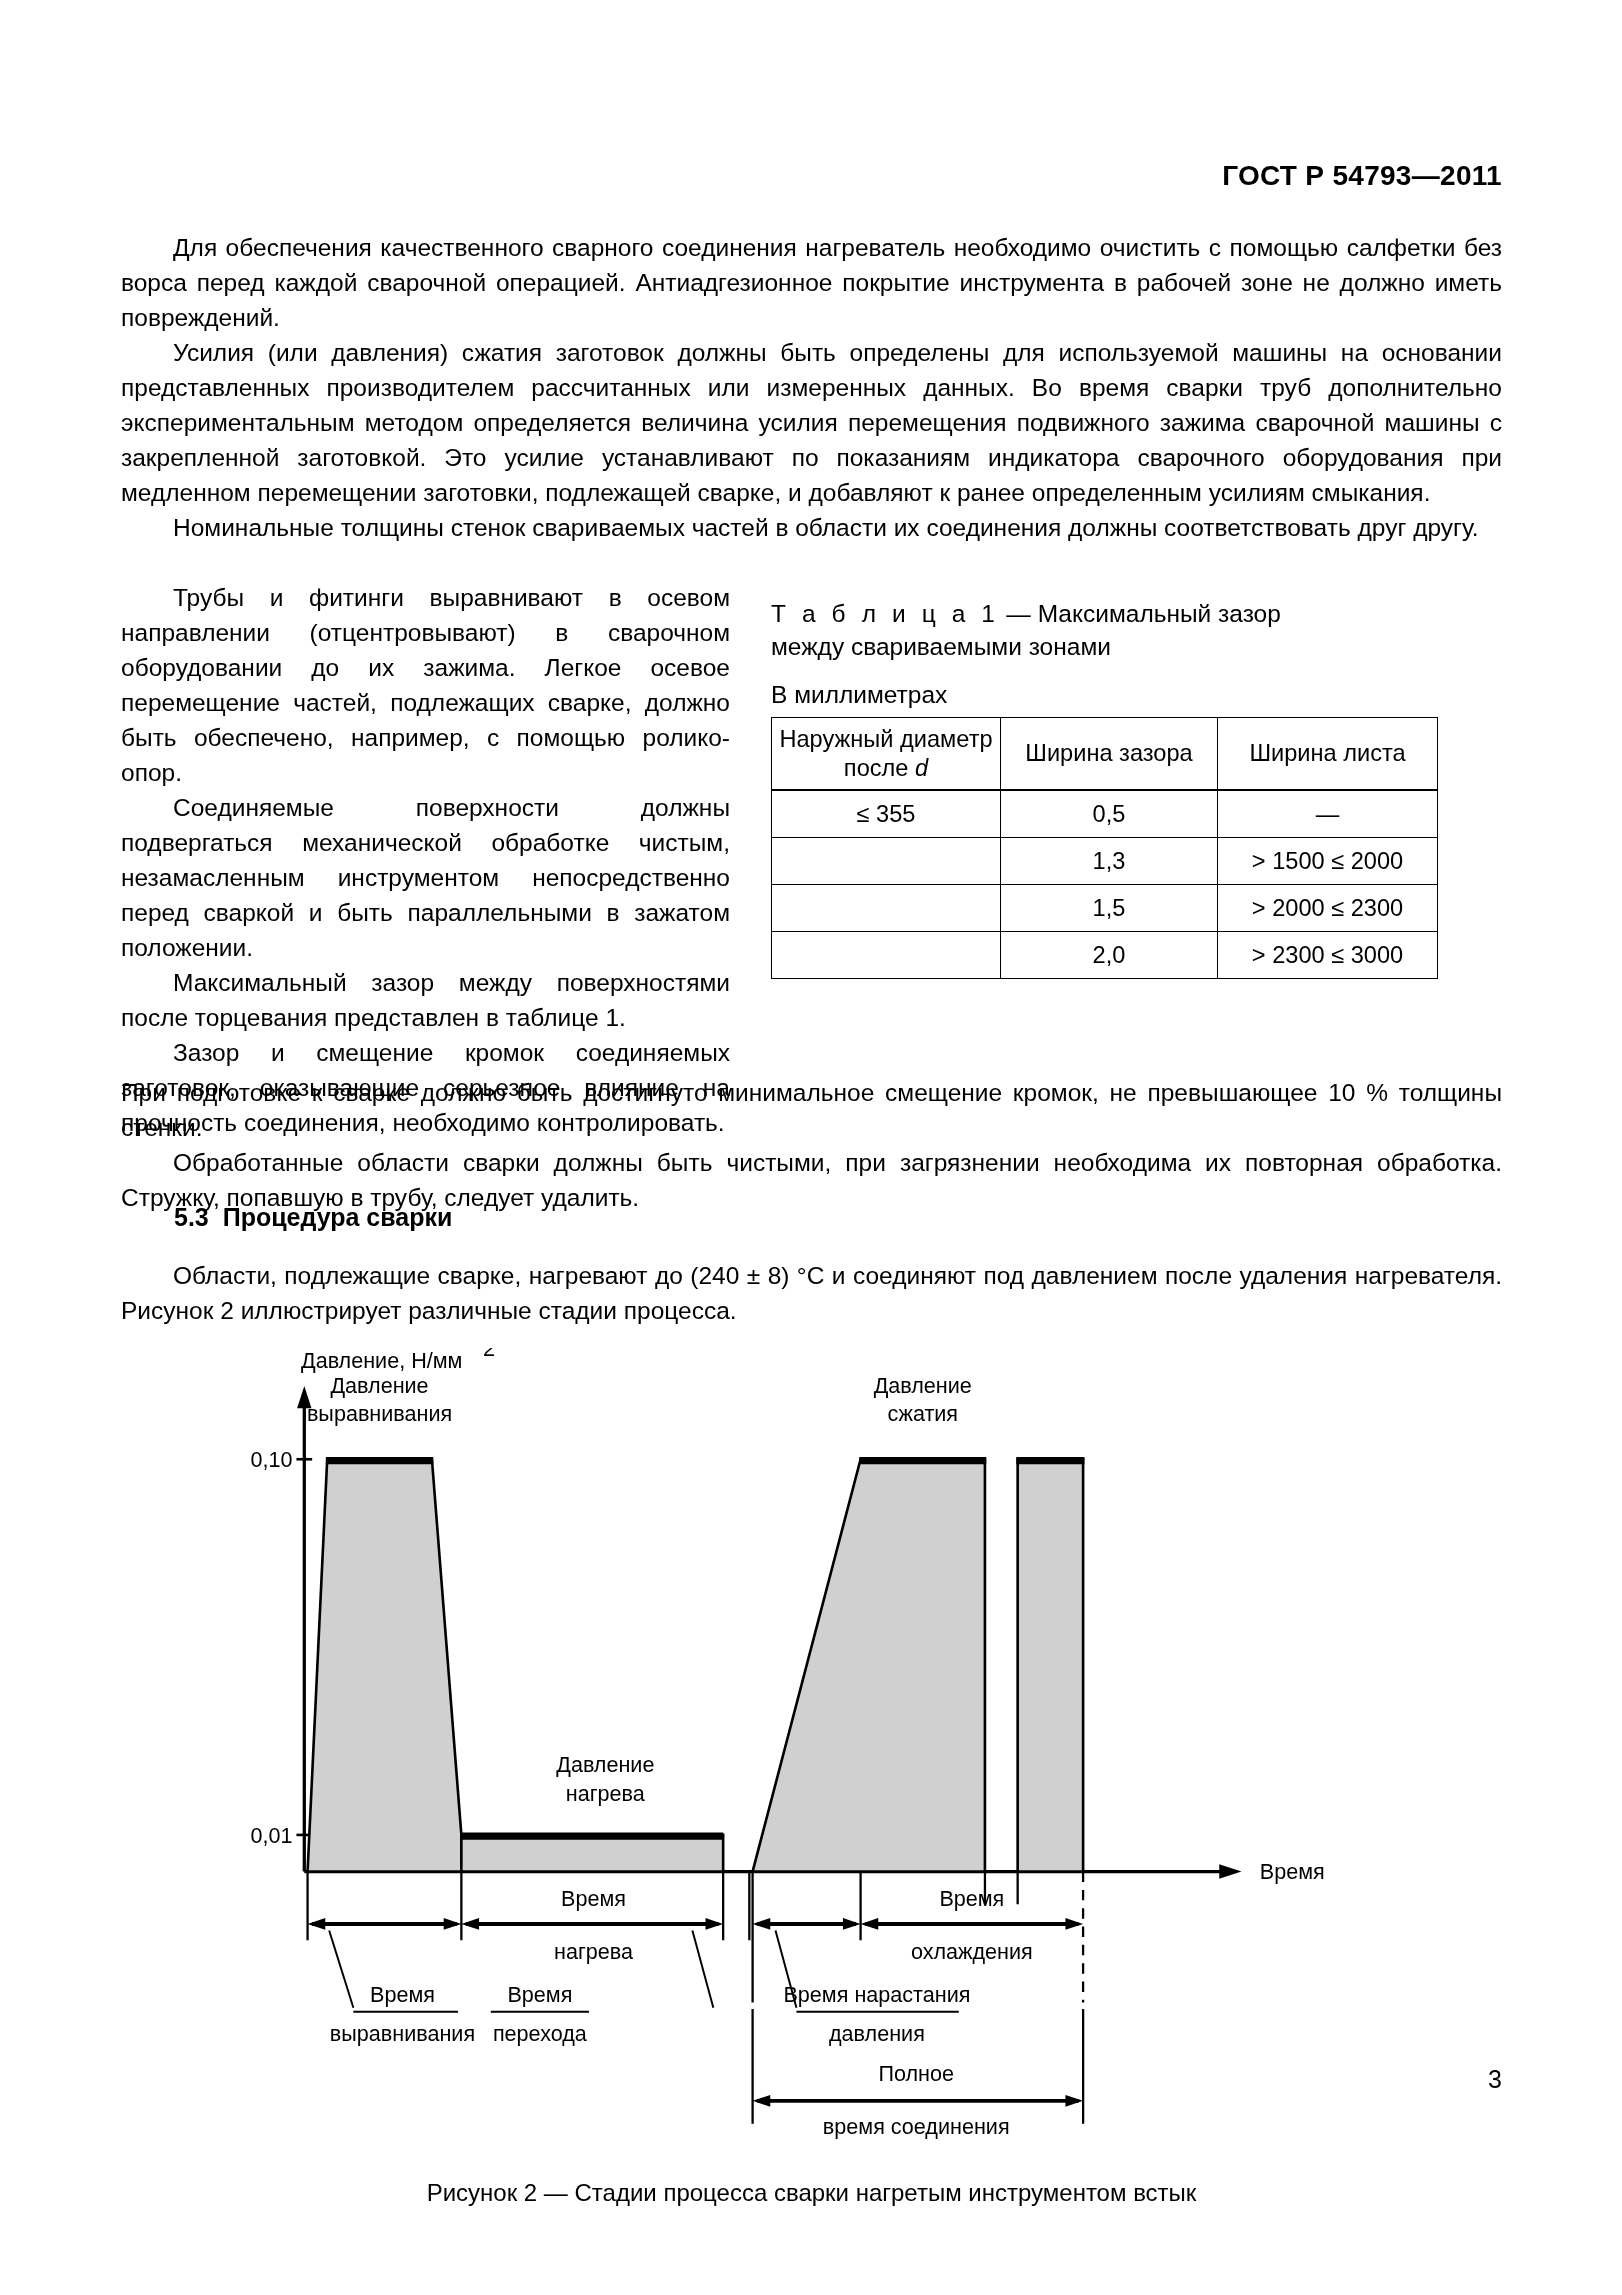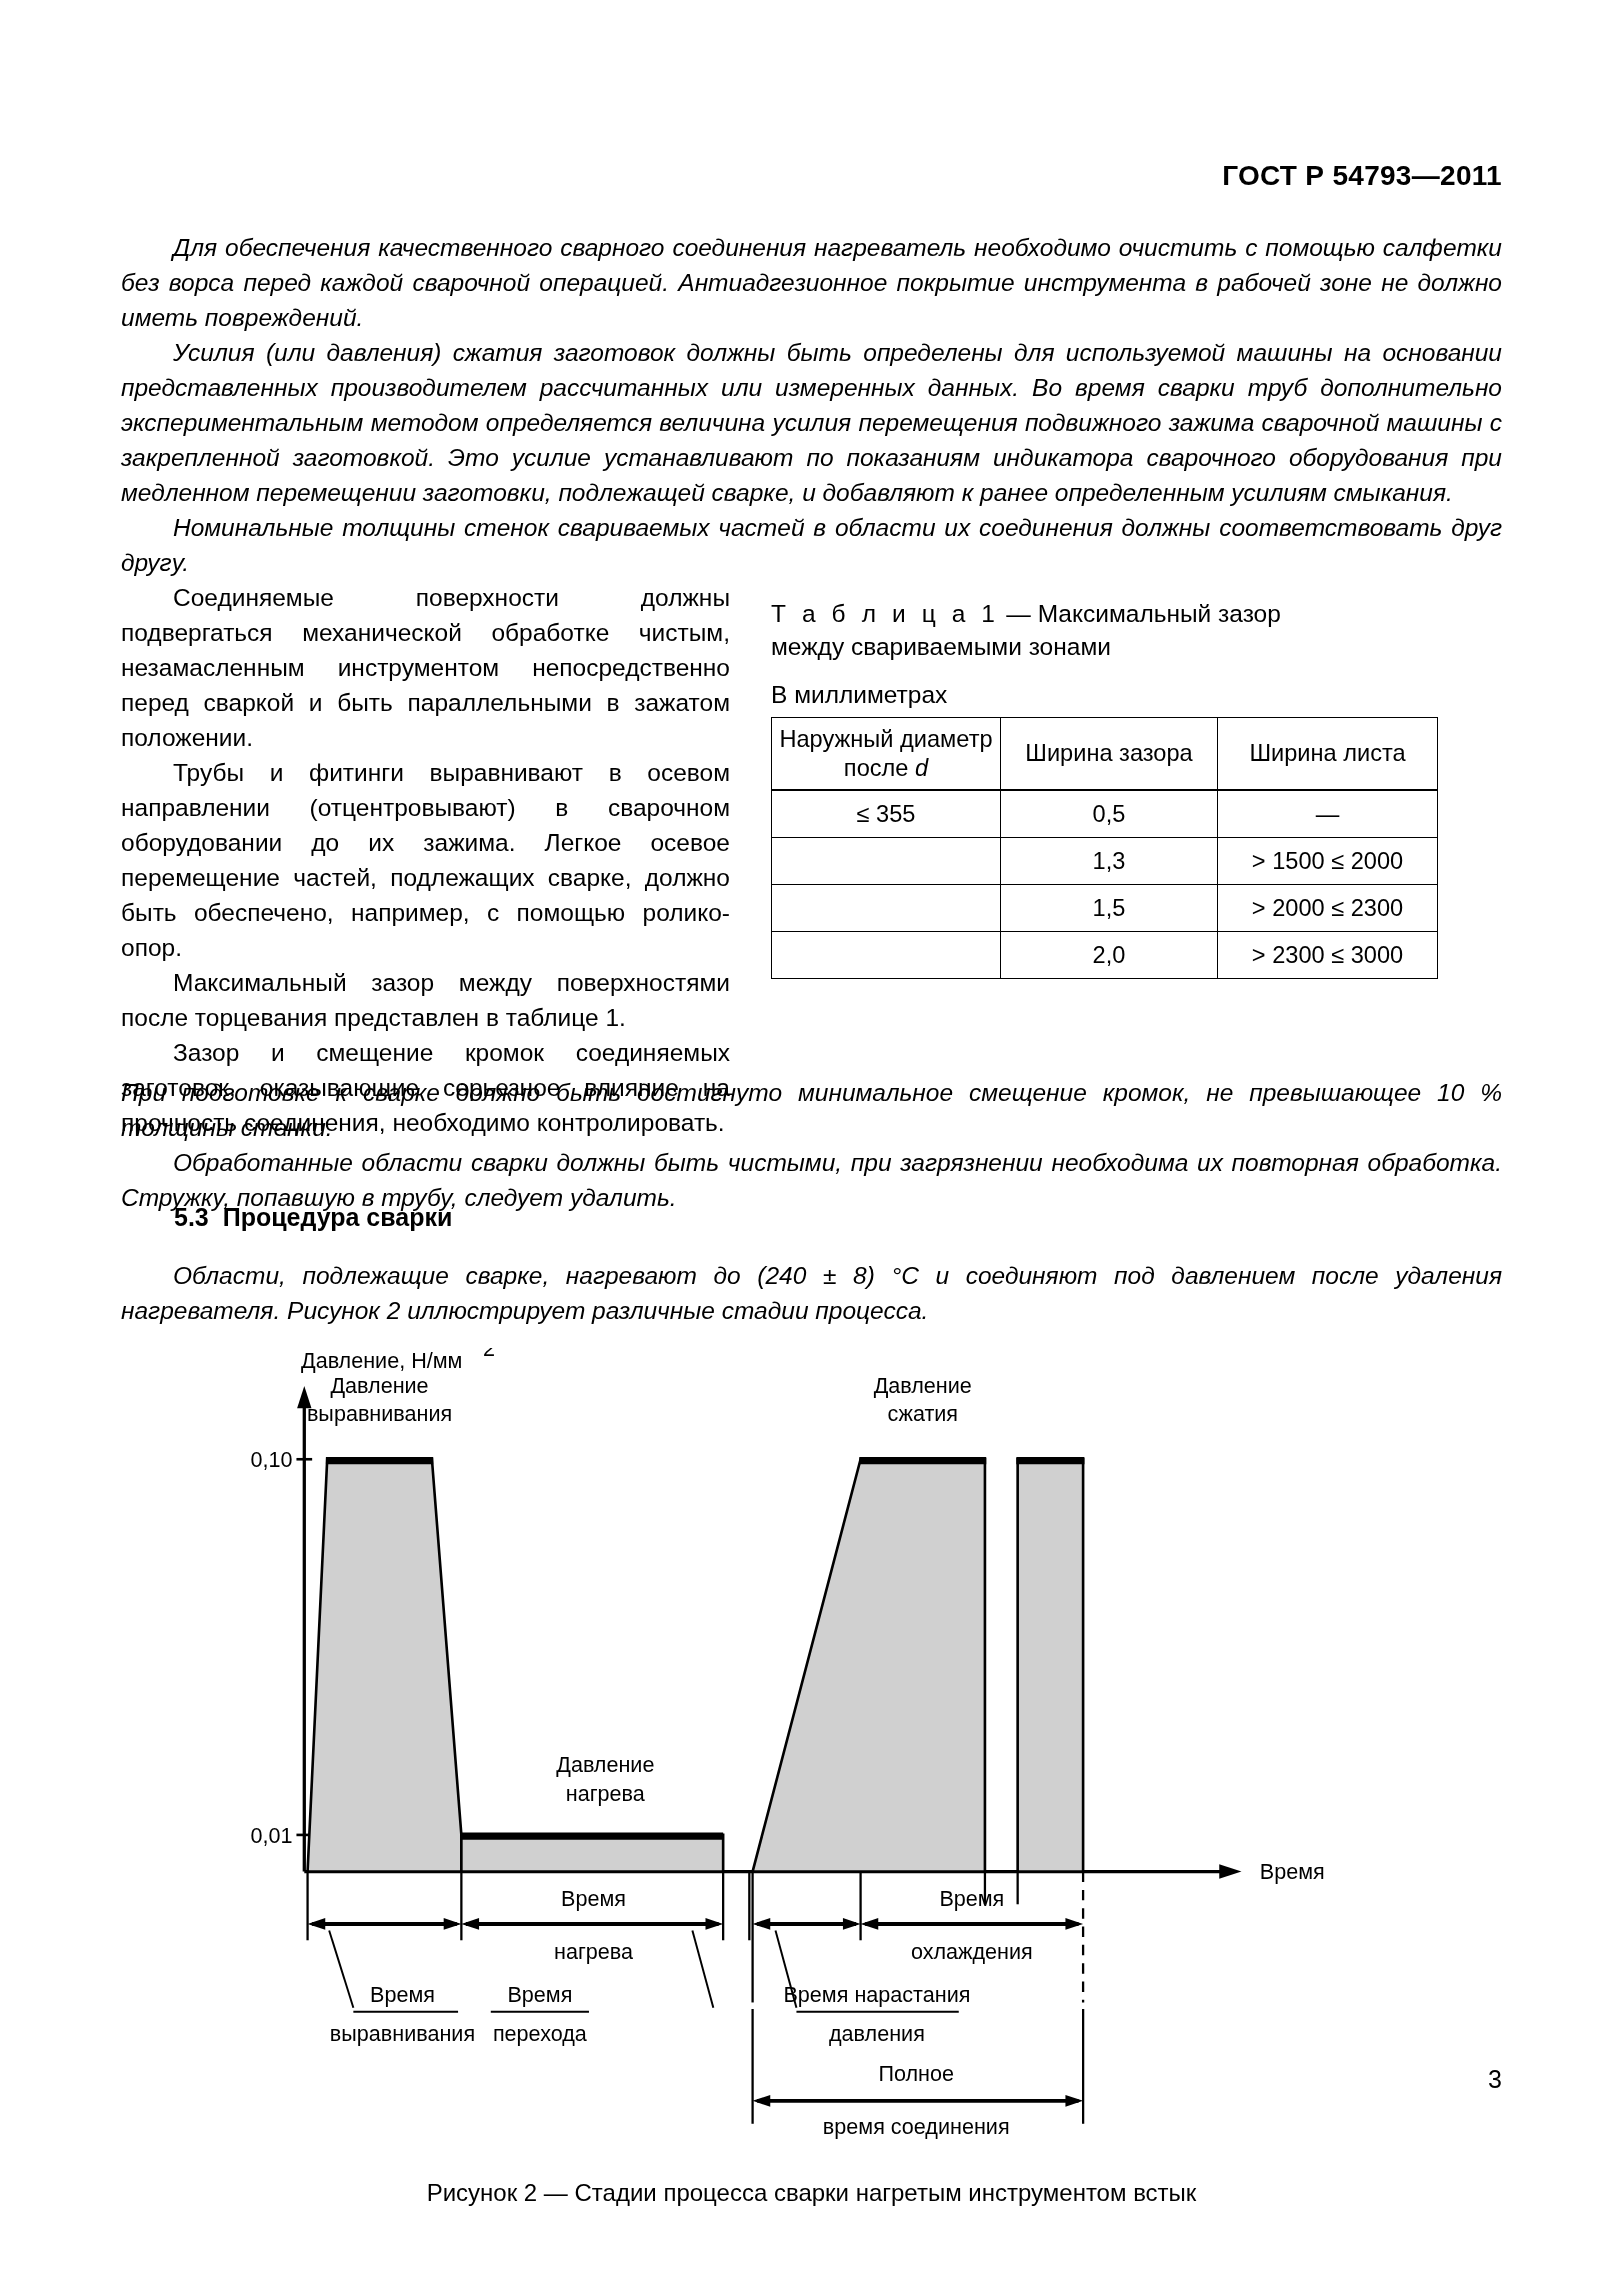--- a/index.html
+++ b/index.html
@@ -35,21 +35,20 @@
 
   
   .col-full {
     position: absolute;
     left: 121px;
     width: 1381px;
     font-size: 24.5px;
     line-height: 35px;
     text-align: justify;
     text-justify: inter-word;
-    font-style: italic;
   }
   .col-narrow {
     position: absolute;
     left: 121px;
     width: 609px;
     font-size: 24.5px;
     line-height: 35px;
     text-align: justify;
     text-justify: inter-word;
   }
@@ -153,22 +152,22 @@
 
   <div class="doc-header">ГОСТ Р 54793—2011</div>
 
   <div class="col-full" style="top:230px;">
     <p>Для обеспечения качественного сварного соединения нагреватель необходимо очистить с помощью салфетки без ворса перед каждой сварочной операцией. Антиадгезионное покрытие инструмента в рабочей зоне не должно иметь повреждений.</p>
     <p>Усилия (или давления) сжатия заготовок должны быть определены для используемой машины на основании представленных производителем рассчитанных или измеренных данных. Во время сварки труб дополнительно экспериментальным методом определяется величина усилия перемещения подвижного зажима сварочной машины с закрепленной заготовкой. Это усилие устанавливают по показаниям индикатора сварочного оборудования при медленном перемещении заготовки, подлежащей сварке, и добавляют к ранее определенным усилиям смыкания.</p>
     <p>Номинальные толщины стенок свариваемых частей в области их соединения должны соответствовать друг другу.</p>
   </div>
 
   <div class="col-narrow" style="top:580px;">
+    <p>Трубы и фитинги выравнивают в осевом направлении (отцентровывают) в сварочном оборудовании до их зажима. Легкое осевое перемещение частей, подлежащих сварке, должно быть обеспечено, например, с помощью ролико-опор.</p>
     <p>Соединяемые поверхности должны подвергаться механической обработке чистым, незамасленным инструментом непосредственно перед сваркой и быть параллельными в зажатом положении.</p>
-    <p>Трубы и фитинги выравнивают в осевом направлении (отцентровывают) в сварочном оборудовании до их зажима. Легкое осевое перемещение частей, подлежащих сварке, должно быть обеспечено, например, с помощью ролико-опор.</p>
     <p>Максимальный зазор между поверхностями после торцевания представлен в таблице 1.</p>
     <p>Зазор и смещение кромок соединяемых заготовок, оказывающие серьезное влияние на прочность соединения, необходимо контролировать.</p>
   </div>
 
   <div class="table-block">
     <div class="tbl-caption">
       <span class="spaced">Т а б л и ц а  1</span><span> — </span><span>Максимальный зазор между свариваемыми зонами</span>
     </div>
     <div class="units-line">В миллиметрах</div>
 

